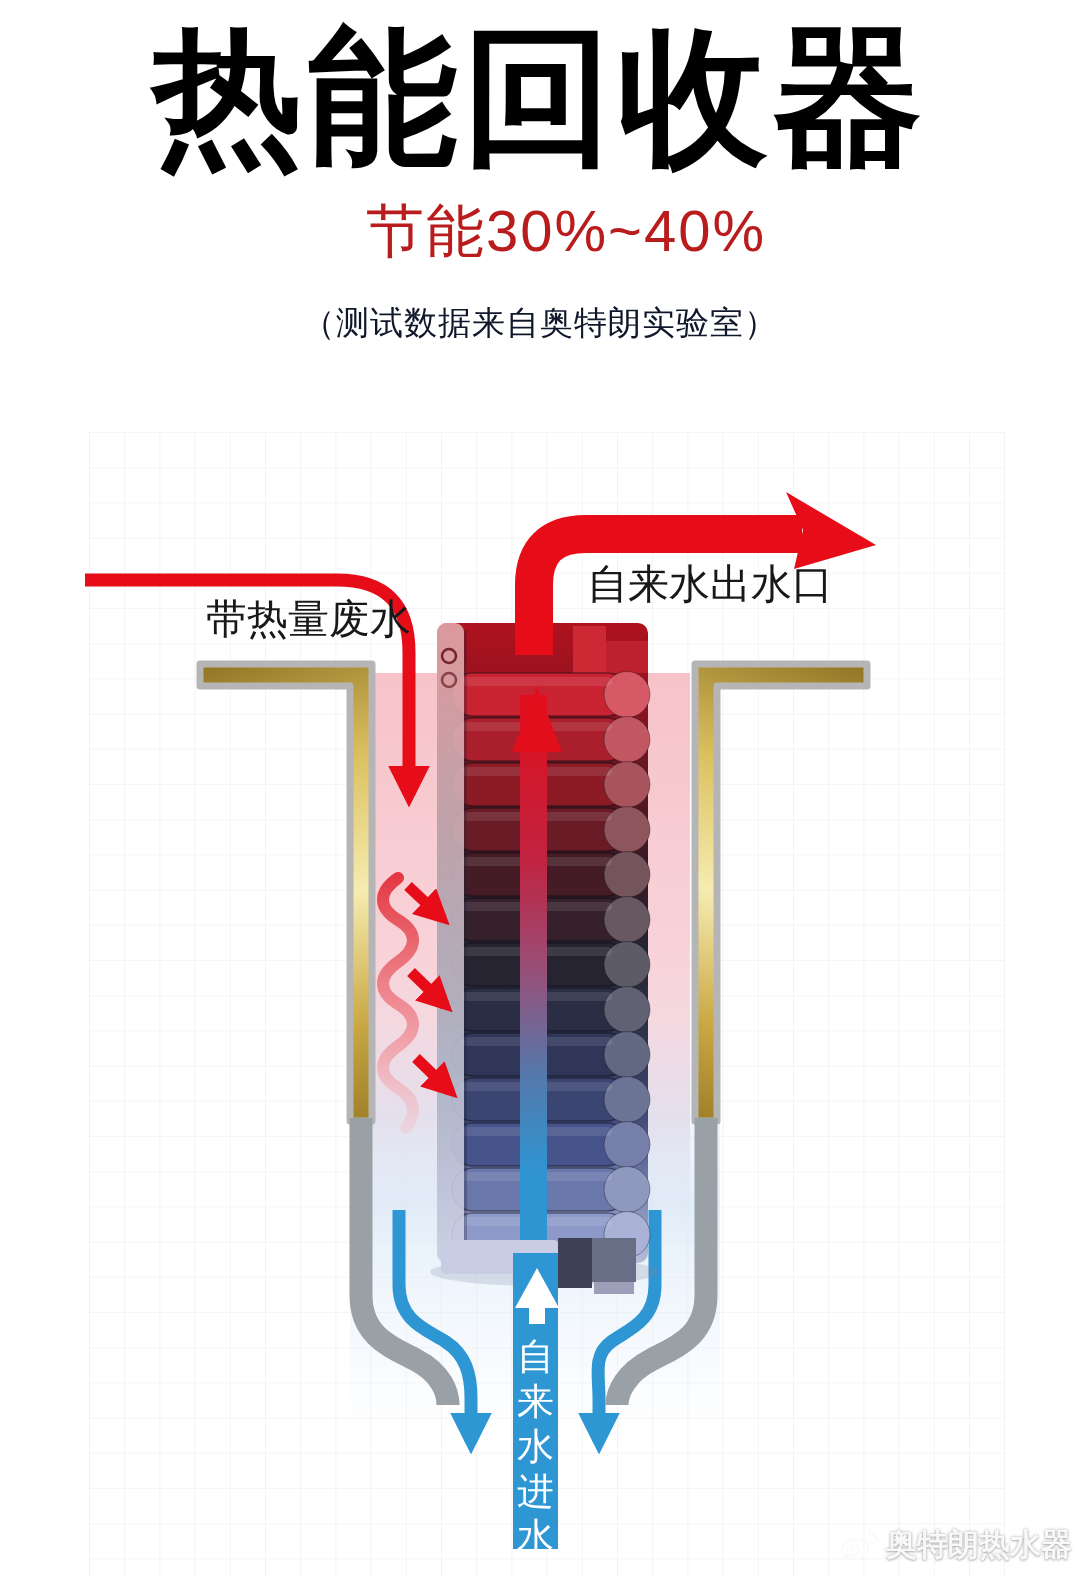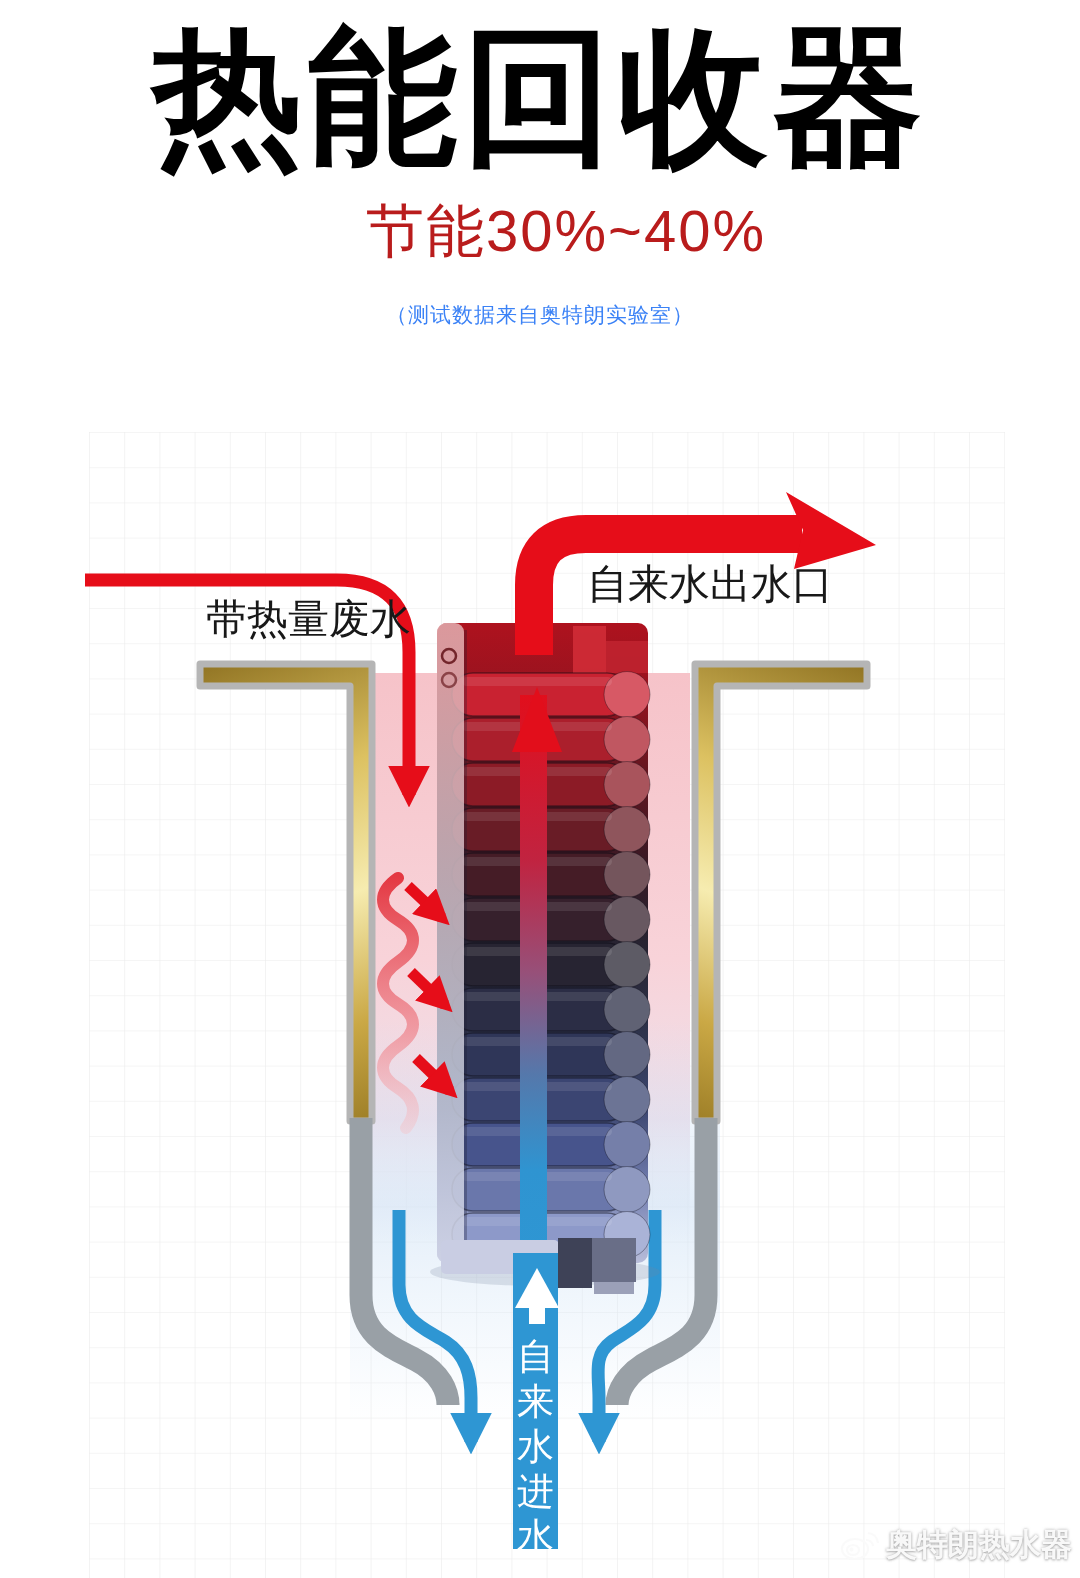--- a/index.html
+++ b/index.html
@@ -4,21 +4,21 @@
 <style>
   html,body{margin:0;padding:0;background:#fff;}
   .canvas{position:relative;width:1080px;height:1578px;background:#ffffff;overflow:hidden;
           font-family:"Liberation Sans","DejaVu Sans",sans-serif;}
   .diagram-svg{position:absolute;left:0;top:0;}
   .page-title{position:absolute;left:0;top:16px;width:100%;text-align:center;
               font-size:150px;font-weight:bold;color:#000;letter-spacing:5px;line-height:1.08;}
   .page-subtitle{position:absolute;left:0;top:193px;width:100%;text-align:center;
                  font-size:58px;color:#b91c1c;letter-spacing:2px;margin-left:26px;}
   .page-note{position:absolute;left:0;top:301px;width:100%;text-align:center;
-             font-size:21px;color:#3b82f6;letter-spacing:1px;}
+             font-size:33px;color:#0f172a;letter-spacing:1px;}
   .dlabel{position:absolute;font-size:41px;color:#181818;white-space:nowrap;}
   .lbl-waste-in{left:206px;top:592px;}
   .lbl-tap-out{left:587px;top:557px;}
   .lbl-waste-out{left:612px;top:1406px;}
   .inlet-label{position:absolute;left:513px;top:1334px;width:45px;}
   .inlet-label span{display:block;width:45px;height:45px;line-height:45px;text-align:center;
                     color:#fff;font-size:37px;}
   .watermark{position:absolute;right:8px;bottom:12px;display:flex;align-items:center;gap:7px;
              color:rgba(252,252,252,0.95);font-size:31px;font-weight:bold;
              text-shadow:0 0 3px rgba(150,150,150,0.75),0 1px 2px rgba(140,140,140,0.5);}

